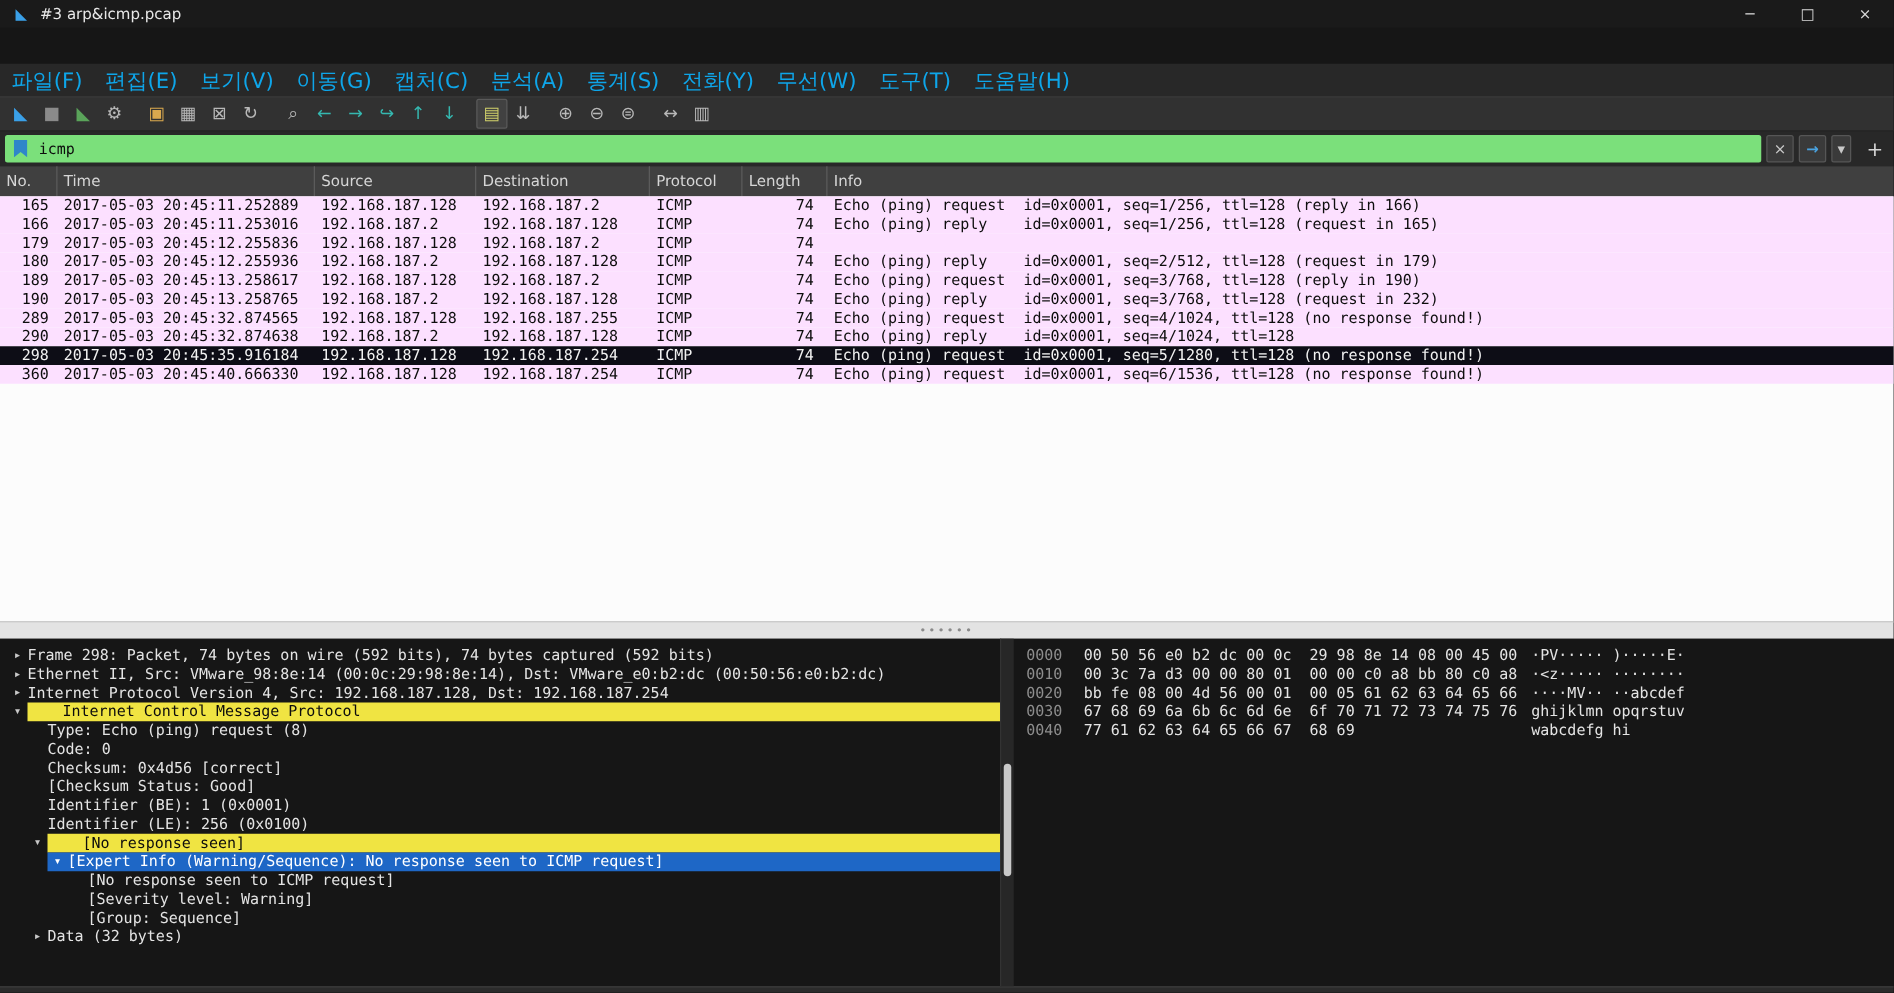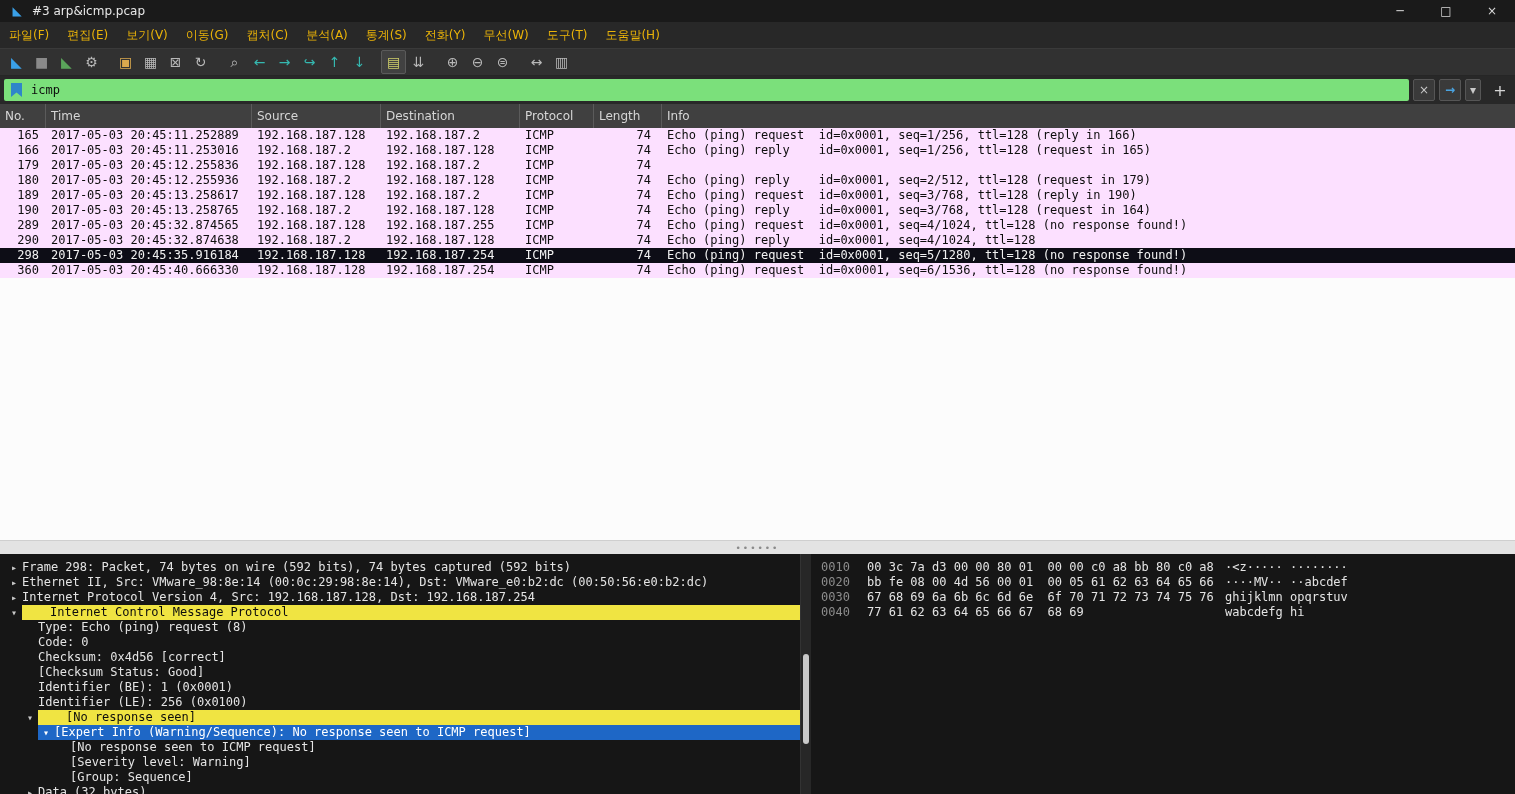--- a/index.html
+++ b/index.html
@@ -7,21 +7,21 @@
   .app{width:1515px;height:794px;display:flex;flex-direction:column;}
 
   
   .titlebar{height:22px;background:#1a1a1a;display:flex;align-items:center;color:#e8e8e8;font-size:12px;flex:none;}
   .fin-icon{width:16px;height:15px;margin:0 7px 0 9px;color:#3aa0e8;font-size:12px;line-height:15px;text-align:center;}
   .win-title{white-space:pre;}
   .win-btns{margin-left:auto;display:flex;height:100%;}
   .win-btn{width:46px;height:100%;display:flex;align-items:center;justify-content:center;font-size:12px;color:#d8d8d8;}
 
   
-  .menubar{height:26px;background:#282828;display:flex;align-items:center;color:#eab308;font-size:12px;flex:none;}
+  .menubar{height:26px;background:#282828;display:flex;align-items:center;color:#0ea5e9;font-size:17px;flex:none;margin-top:29px;}
   .menu-item{padding:0 9px;height:100%;display:flex;align-items:center;white-space:nowrap;}
 
   
   .toolbar{height:28px;background:#313131;display:flex;align-items:center;padding-left:4px;border-top:1px solid #3a3a3a;border-bottom:1px solid #262626;flex:none;}
   .tb-icon{width:25px;height:24px;display:flex;align-items:center;justify-content:center;font-size:14px;line-height:1;}
   .tb-icon.active{background:#414141;border:1px solid #5a5a5a;border-radius:2px;}
   .tb-gap{margin-left:9px;}
 
   
   .filterbar{height:28px;background:#282828;display:flex;align-items:center;padding:0 4px;gap:4px;flex:none;}
@@ -36,21 +36,21 @@
   
   .list-header{height:24px;background:#404040;display:flex;color:#d6d6d6;font-size:12px;align-items:stretch;flex:none;}
   .hcell{display:flex;align-items:center;padding:0 5px;border-right:1px solid #5b5b5b;overflow:hidden;white-space:nowrap;}
   .c-no{width:46px;flex:none;}
   .c-time{width:206px;flex:none;}
   .c-src{width:129px;flex:none;}
   .c-dst{width:139px;flex:none;}
   .c-proto{width:74px;flex:none;}
   .c-len{width:68px;flex:none;}
   .c-info{flex:1;border-right:none;}
-  .list-area{height:412px;background:#fcfcfc;overflow:hidden;flex:none;}
+  .list-area{height:340px;background:#fcfcfc;overflow:hidden;flex:none;}
   .prow{height:15px;display:flex;background:#fce0ff;color:#0d0d0d;font:12px "DejaVu Sans Mono",monospace;line-height:15px;}
   .prow.selected{background:#0d0d16;color:#f2f2f2;}
   .cell{padding:0 5px;overflow:hidden;white-space:pre;}
   .cell.c-no{text-align:right;padding-right:7px;}
   .cell.c-len{text-align:right;padding-right:11px;}
 
   
   .splitter{height:14px;background:#e3e3e3;border-top:1px solid #cfcfcf;display:flex;align-items:center;justify-content:center;flex:none;}
   .splitter .dots{color:#8a8a8a;font-size:9px;letter-spacing:2px;line-height:6px;}
 
@@ -199,21 +199,21 @@
         <div class="cell c-len">74</div>
         <div class="cell c-info">Echo (ping) request  id=0x0001, seq=3/768, ttl=128 (reply in 190)</div>
       </div>
       <div class="prow">
         <div class="cell c-no">190</div>
         <div class="cell c-time">2017-05-03 20:45:13.258765</div>
         <div class="cell c-src">192.168.187.2</div>
         <div class="cell c-dst">192.168.187.128</div>
         <div class="cell c-proto">ICMP</div>
         <div class="cell c-len">74</div>
-        <div class="cell c-info">Echo (ping) reply    id=0x0001, seq=3/768, ttl=128 (request in 164)</div>
+        <div class="cell c-info">Echo (ping) reply    id=0x0001, seq=3/768, ttl=128 (request in 232)</div>
       </div>
       <div class="prow">
         <div class="cell c-no">289</div>
         <div class="cell c-time">2017-05-03 20:45:32.874565</div>
         <div class="cell c-src">192.168.187.128</div>
         <div class="cell c-dst">192.168.187.255</div>
         <div class="cell c-proto">ICMP</div>
         <div class="cell c-len">74</div>
         <div class="cell c-info">Echo (ping) request  id=0x0001, seq=4/1024, ttl=128 (no response found!)</div>
       </div>
@@ -266,20 +266,21 @@
         <div class="drow"><span class="dpad" style="width: 38px;"></span><span class="dtext hl-blue"><span class="darrow">▾</span><span>[Expert Info (Warning/Sequence): No response seen to ICMP request]</span></span></div>
         <div class="drow"><span class="dpad" style="width: 54px;"></span><span class="darrow"> </span><span class="dtext hl-none">[No response seen to ICMP request]</span></div>
         <div class="drow"><span class="dpad" style="width: 54px;"></span><span class="darrow"> </span><span class="dtext hl-none">[Severity level: Warning]</span></div>
         <div class="drow"><span class="dpad" style="width: 54px;"></span><span class="darrow"> </span><span class="dtext hl-none">[Group: Sequence]</span></div>
         <div class="drow"><span class="dpad" style="width: 22px;"></span><span class="darrow">▸</span><span class="dtext hl-none">Data (32 bytes)</span></div>
       </div>
     <div class="vscroll">
       <div class="thumb"></div>
     </div>
     <div class="hex-pane">
+        <div class="hxrow"><span class="hxoff">0000</span><span class="hxbytes">00 50 56 e0 b2 dc 00 0c  29 98 8e 14 08 00 45 00</span><span class="hxascii">·PV····· )·····E·</span></div>
         <div class="hxrow"><span class="hxoff">0010</span><span class="hxbytes">00 3c 7a d3 00 00 80 01  00 00 c0 a8 bb 80 c0 a8</span><span class="hxascii">·&lt;z····· ········</span></div>
         <div class="hxrow"><span class="hxoff">0020</span><span class="hxbytes">bb fe 08 00 4d 56 00 01  00 05 61 62 63 64 65 66</span><span class="hxascii">····MV·· ··abcdef</span></div>
         <div class="hxrow"><span class="hxoff">0030</span><span class="hxbytes">67 68 69 6a 6b 6c 6d 6e  6f 70 71 72 73 74 75 76</span><span class="hxascii">ghijklmn opqrstuv</span></div>
         <div class="hxrow"><span class="hxoff">0040</span><span class="hxbytes">77 61 62 63 64 65 66 67  68 69</span><span class="hxascii">wabcdefg hi</span></div>
       </div>
   </div>
 
   <div class="statusbar">
     <div class="expert-dot"></div>
     <div class="note-icon">▤</div>

